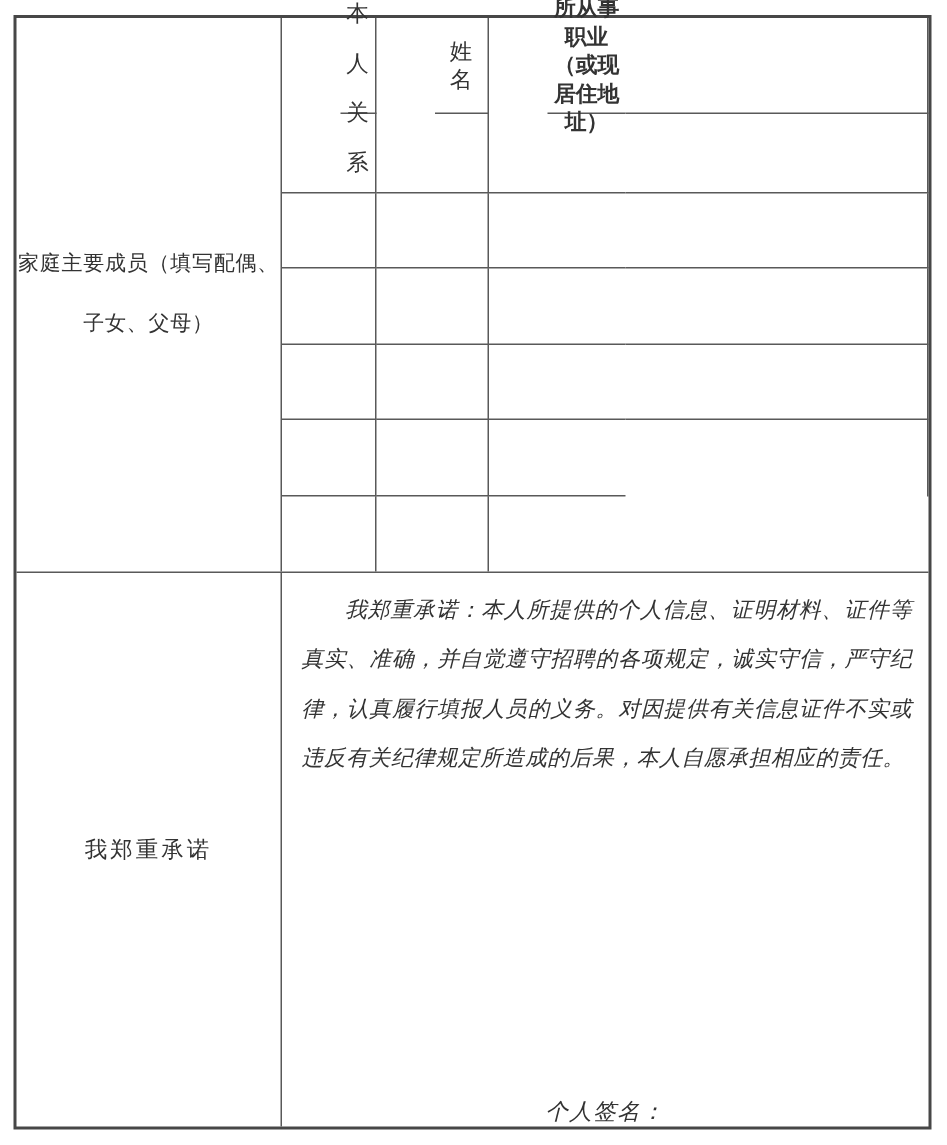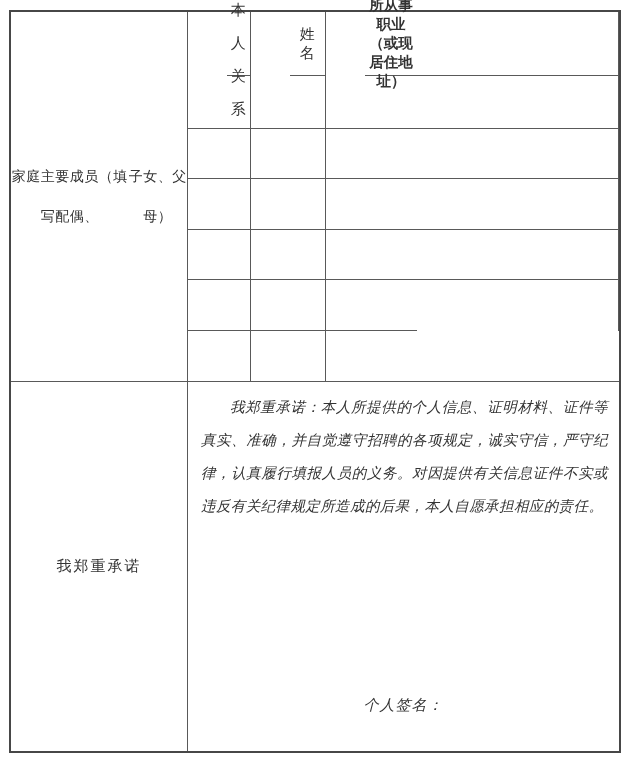--- a/index.html
+++ b/index.html
@@ -33,21 +33,21 @@
     grid-template-columns: 177px 63px 75px 91px 1fr;
     grid-template-rows: 64px 53px 50px 51px 50px 51px 1fr;
     height: 370px;
     border-bottom: 1px solid var(--line);
   }
   .cell { border-color: var(--line); }
   .label-cell {
     grid-column: 1;
     grid-row: 1 / span 7;
     border-right: 1px solid var(--line);
-    display: flex; 
+    display: flex; flex-direction: column;
     justify-content: center; align-items: center;
     text-align: center;
     font-size: 14px;
     line-height: 40px;
     letter-spacing: 0.5px;
   }
   .header-cell {
     grid-row: 1;
     border-right: 1px solid var(--line);
     border-bottom: 1px solid var(--line);
@@ -85,21 +85,20 @@
     margin: 0;
     padding: 9px 11px 0 13px;
     text-indent: 2em;
     font-size: 14.5px;
     line-height: 33px;
     letter-spacing: 0.4px;
     text-align: justify;
   }
   .signature {
     margin-top: auto;
-    margin-bottom: 36px;
     text-align: center;
     font-size: 15px;
     letter-spacing: 1px;
   }
 </style>
 </head>
 <body>
 
 <div class="form-table">
 

